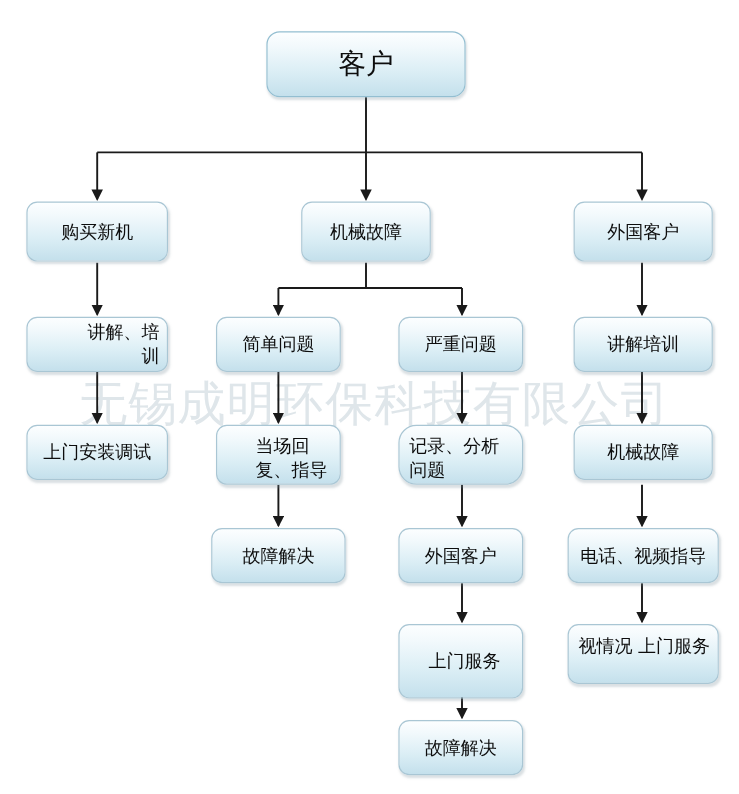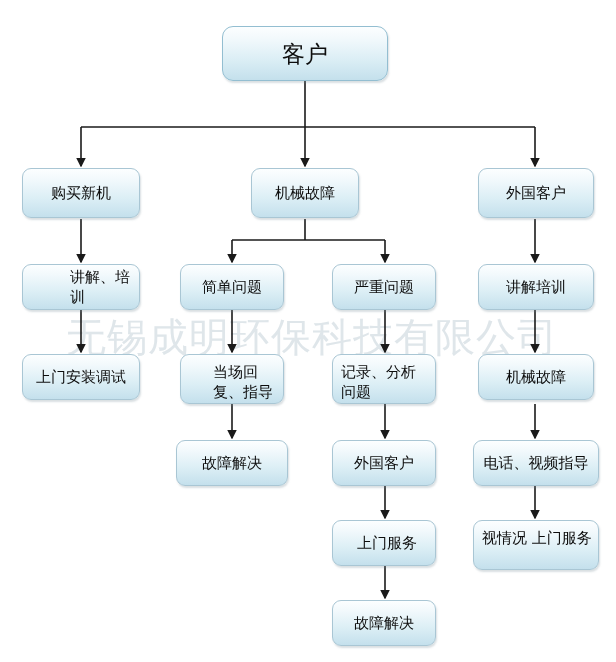--- a/index.html
+++ b/index.html
@@ -39,21 +39,21 @@
     border-radius:9px;
     background:linear-gradient(to bottom,#fcfeff 0%,#f2f9fc 22%,#dbeef5 62%,#c4e0ec 100%);
     box-shadow:1px 2px 2px rgba(120,140,150,0.28);
     color:#0d0d0d;
     font-size:15px;
     line-height:20px;
     display:flex;
     align-items:center;
     justify-content:center;
     padding:0 6px;
-    text-align:left;
+    text-align:right;
   }
   .node.two-line{
     align-items:flex-start;
     justify-content:flex-start;
     text-align:left;
     padding:7px 6px 0 8px;
   }
   .node.root{
     font-size:23px;
     border-radius:11px;
@@ -111,23 +111,23 @@
   <div class="node" style="left:478px;top:168px;width:116px;height:50px;">外国客户</div>
 
   <div class="node" style="left:22px;top:264px;width:118px;height:46px;padding-left:47px;">讲解、培训</div>
   <div class="node" style="left:22px;top:354px;width:118px;height:46px;">上门安装调试</div>
 
   <div class="node" style="left:180px;top:264px;width:104px;height:46px;">简单问题</div>
   <div class="node two-line" style="left:180px;top:354px;width:104px;height:50px;padding-left:32px;">当场回复、指导</div>
   <div class="node" style="left:176px;top:440px;width:112px;height:46px;">故障解决</div>
 
   <div class="node" style="left:332px;top:264px;width:104px;height:46px;">严重问题</div>
-  <div class="node two-line" style="left:332px;top:354px;width:104px;height:50px;">记录、分析问题</div>
+  <div class="node two-line" style="left:332px;top:354px;width:104px;height:50px;border-radius:15px;">记录、分析问题</div>
   <div class="node" style="left:332px;top:440px;width:104px;height:46px;">外国客户</div>
-  <div class="node" style="left:332px;top:520px;width:104px;height:46px;padding-left:12px;">上门服务</div>
+  <div class="node" style="left:332px;top:520px;width:104px;height:62px;padding-left:12px;">上门服务</div>
   <div class="node" style="left:332px;top:600px;width:104px;height:46px;">故障解决</div>
 
   <div class="node" style="left:478px;top:264px;width:116px;height:46px;">讲解培训</div>
   <div class="node" style="left:478px;top:354px;width:116px;height:46px;">机械故障</div>
   <div class="node" style="left:473px;top:440px;width:126px;height:46px;">电话、视频指导</div>
   <div class="node two-line" style="left:473px;top:520px;width:126px;height:50px;">视情况 上门服务</div>
 
 </div>
 
 </body></html>

